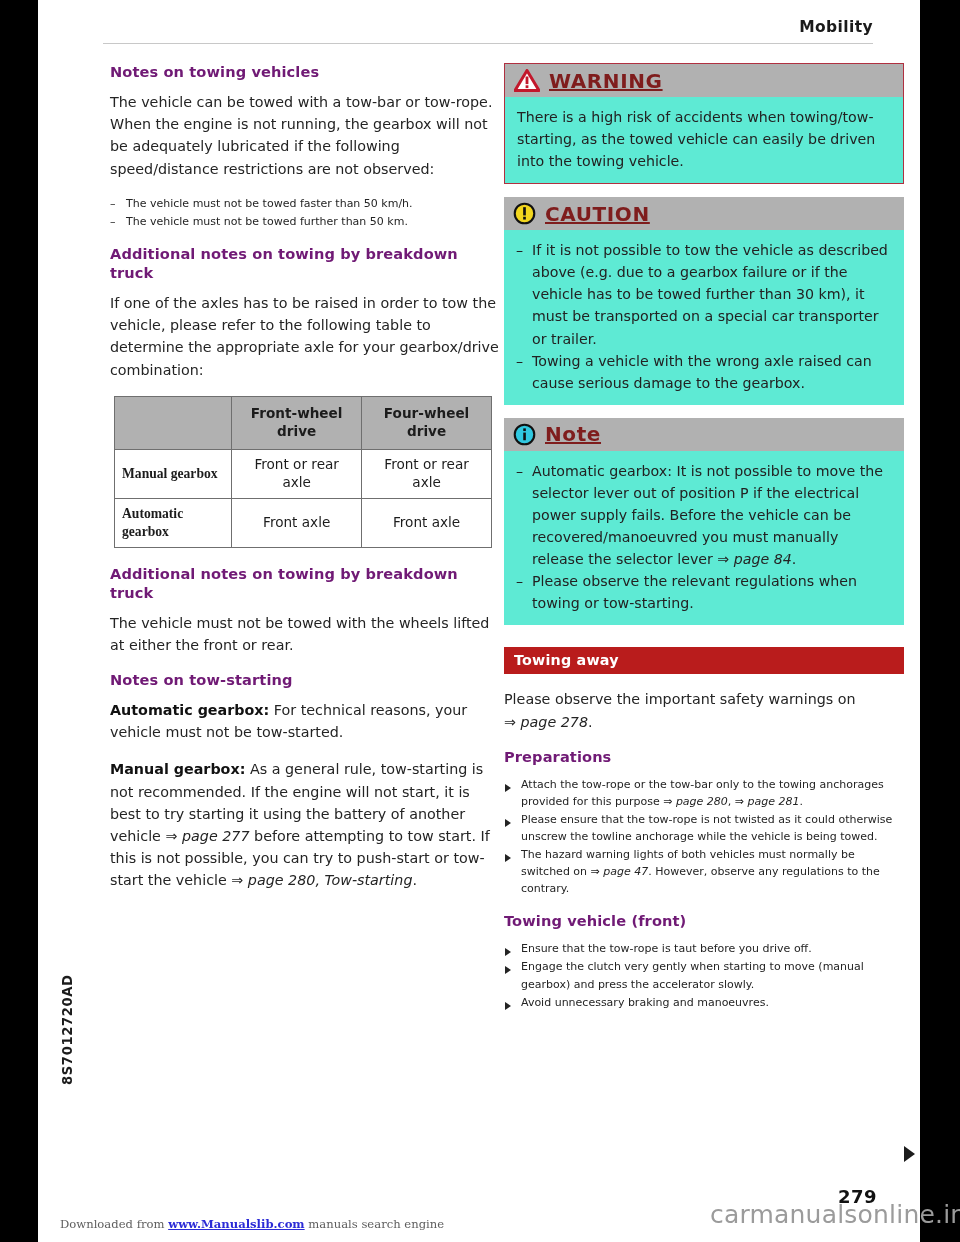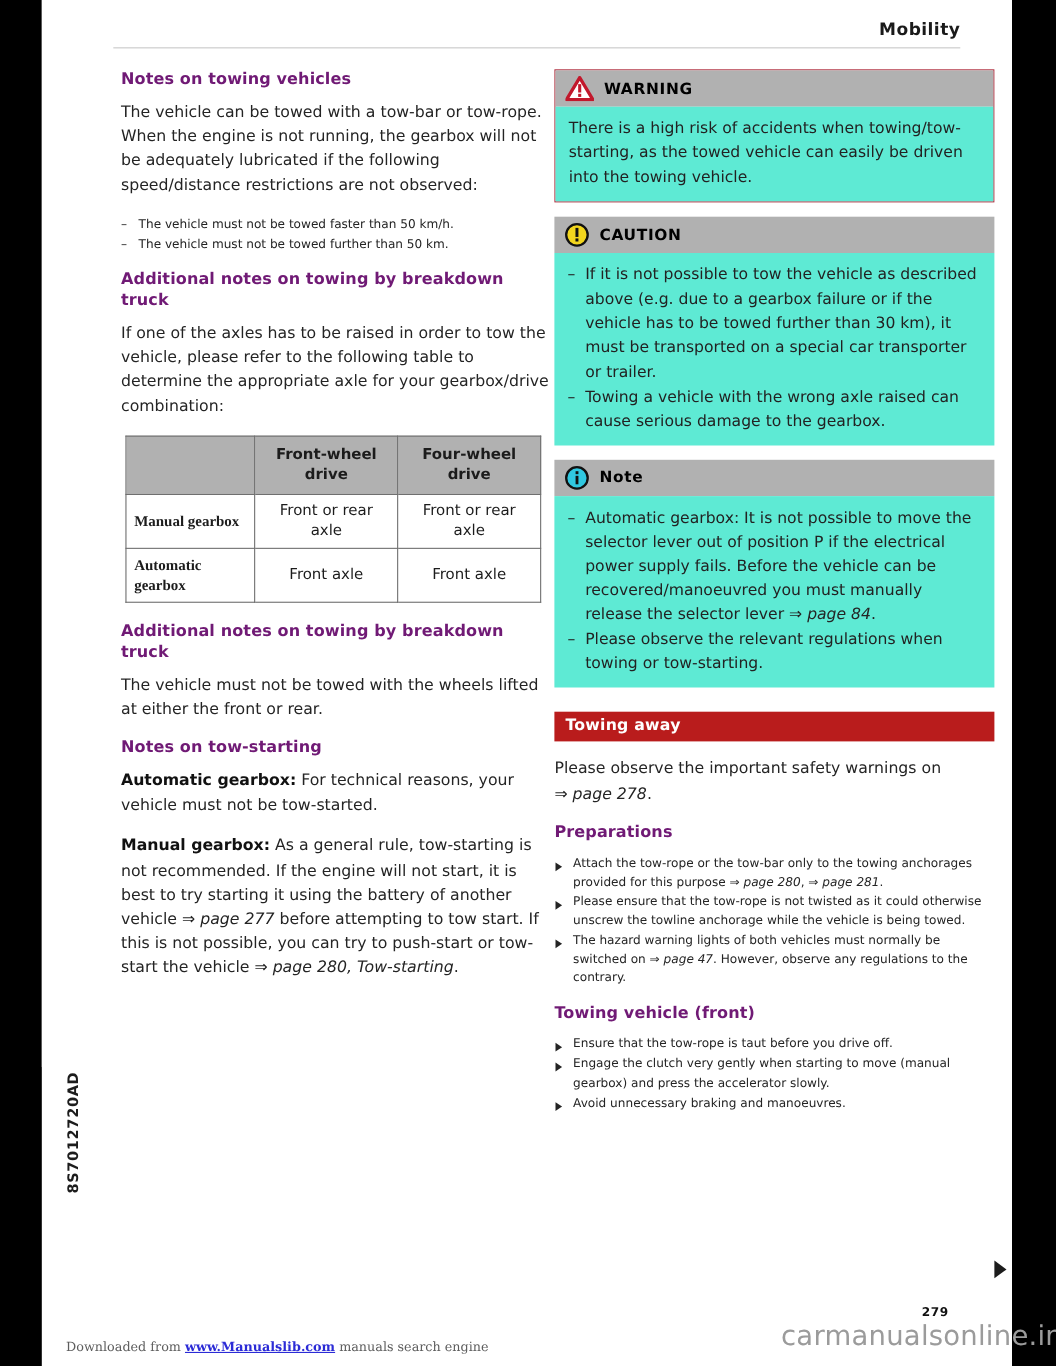--- a/index.html
+++ b/index.html
@@ -159,24 +159,25 @@
   .notice-hd {
     background: #b1b1b1;
     display: flex;
     align-items: center;
     gap: 9px;
     padding: 6px 9px 6px 9px;
     box-sizing: border-box;
     height: 33px;
   }
   .notice-hd-label {
-    font-size: 14px;
-    font-weight: bold;
-    color: #000000;
+    font-size: 20px;
+    font-weight: bold;
+    color: #7f1d1d;
     letter-spacing: .6px;
+    text-decoration: underline;
   }
   .notice-bd {
     background: #5eead4;
     padding: 9px 12px 11px 12px;
   }
   .notice-bd p {
     margin: 0;
     font-size: 14.2px;
     line-height: 1.555;
     color: #222;
@@ -246,21 +247,21 @@
     letter-spacing: .6px;
     color: #1c1c1c;
     white-space: nowrap;
   }
 
   
   .pagenum {
     position: absolute;
     left: 800px;
     top: 1186px;
-    font-size: 11px;
+    font-size: 18px;
     font-weight: bold;
     color: #111;
     letter-spacing: .5px;
   }
 
   
   .wm-carmanuals {
     position: absolute;
     left: 672px;
     top: 1200px;

